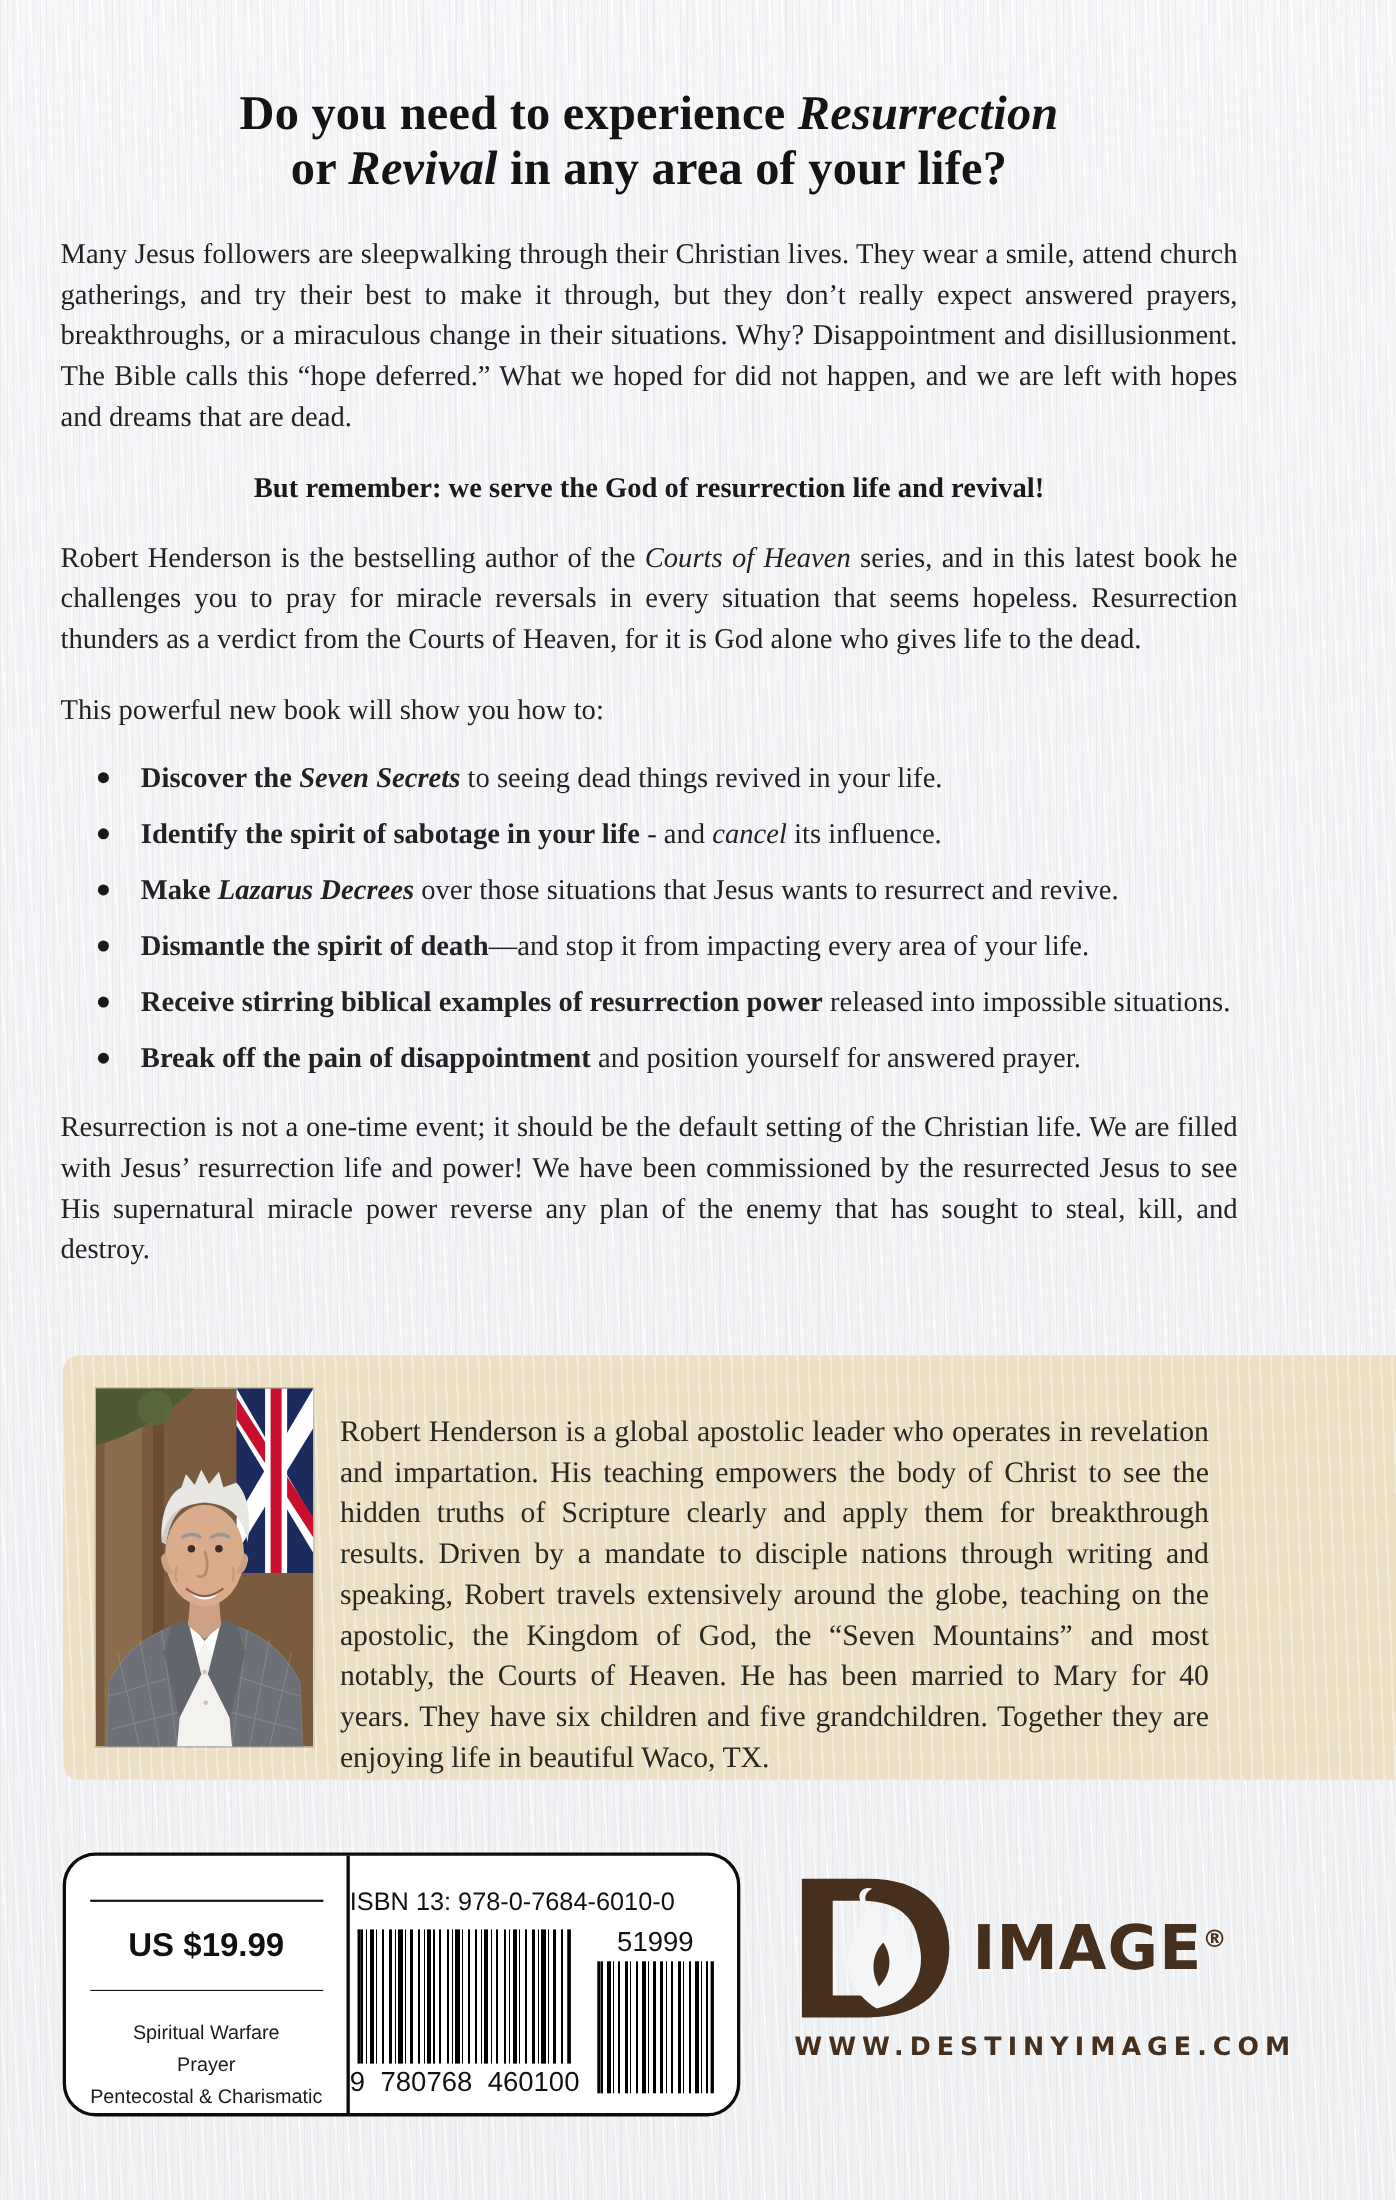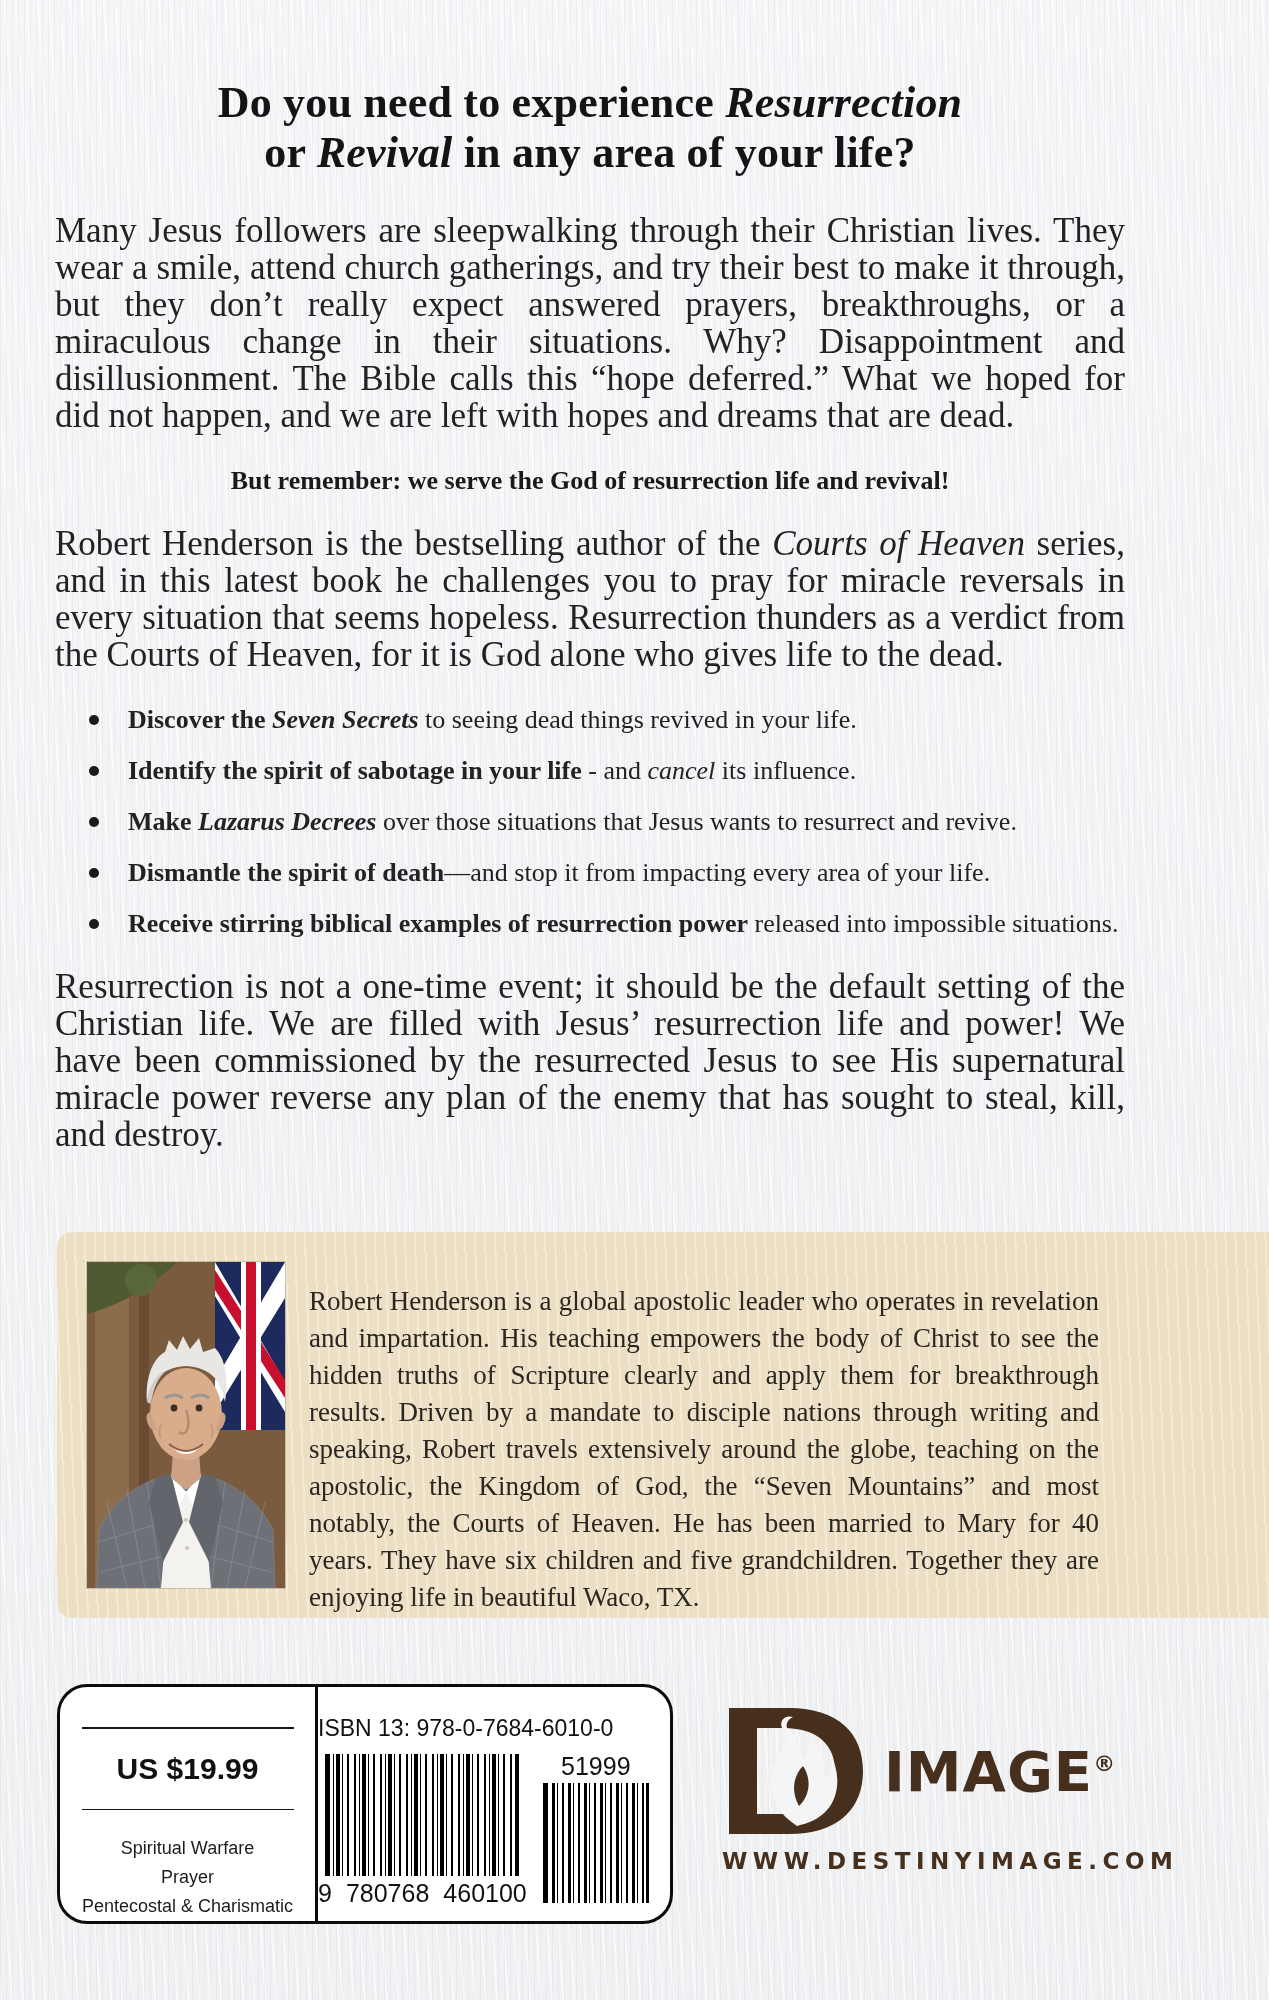--- a/index.html
+++ b/index.html
@@ -20,21 +20,21 @@
   h1.title{
     margin:0 0 34px 0;
     text-align:center;
     font-size:44px;line-height:50px;
     font-weight:bold;color:#141416;
     letter-spacing:.2px;
   }
   h1.title .it{font-style:italic;}
   p.body-par{
     margin:0 0 28px 0;
-    font-size:35px;line-height:37px;
+    font-size:26px;line-height:37px;
     text-align:justify;color:#222224;
   }
   p.emphasis{
     margin:0 0 26px 0;
     text-align:center;
     font-size:26px;line-height:37px;
     font-weight:bold;color:#1a1a1c;
   }
   p.list-intro{margin:0 0 24px 0;font-size:26px;line-height:37px;color:#222224;}
   ul.points{list-style:none;margin:0 0 26px 0;padding:0;}
@@ -124,27 +124,29 @@
   <div class="content">
 
     <h1 class="title"><span>Do you need to experience </span><span class="it">Resurrection</span><br><span>or </span><span class="it">Revival</span><span> in any area of your life?</span></h1>
 
     <p class="body-par">Many Jesus followers are sleepwalking through their Christian lives. They wear a smile, attend church gatherings, and try their best to make it through, but they don’t really expect answered prayers, breakthroughs, or a miraculous change in their situations. Why? Disappointment and disillusionment. The Bible calls this “hope deferred.” What we hoped for did not happen, and we are left with hopes and dreams that are dead.</p>
 
     <p class="emphasis">But remember: we serve the God of resurrection life and revival!</p>
 
     <p class="body-par"><span>Robert Henderson is the bestselling author of the </span><span class="it" style="font-style:italic">Courts of Heaven</span><span> series, and in this latest book he challenges you to pray for miracle reversals in every situation that seems hopeless. Resurrection thunders as a verdict from the Courts of Heaven, for it is God alone who gives life to the dead.</span></p>
 
+    <p class="list-intro">This powerful new book will show you how to:</p>
 
     <ul class="points">
       <li><span class="bullet-dot"></span><b>Discover the </b><b class="it">Seven Secrets</b><span> to seeing dead things revived in your life.</span></li>
       <li><span class="bullet-dot"></span><b>Identify the spirit of sabotage in your life</b><span> - and </span><span class="it">cancel</span><span> its influence.</span></li>
       <li><span class="bullet-dot"></span><b>Make </b><b class="it">Lazarus Decrees</b><span> over those situations that Jesus wants to resurrect and revive.</span></li>
       <li><span class="bullet-dot"></span><b>Dismantle the spirit of death</b><span>—and stop it from impacting every area of your life.</span></li>
       <li><span class="bullet-dot"></span><b>Receive stirring biblical examples of resurrection power</b><span> released into impossible situations.</span></li>
+      <li><span class="bullet-dot"></span><b>Break off the pain of disappointment</b><span> and position yourself for answered prayer.</span></li>
     </ul>
 
     <p class="body-par">Resurrection is not a one-time event; it should be the default setting of the Christian life. We are filled with Jesus’ resurrection life and power! We have been commissioned by the resurrected Jesus to see His supernatural miracle power reverse any plan of the enemy that has sought to steal, kill, and destroy.</p>
   </div>
 
   <div class="bio-box">
     <div class="author-photo">
       <svg viewBox="0 0 198 326" width="198" height="326" preserveAspectRatio="none">
         <rect x="0" y="0" width="198" height="326" fill="#7a5b3e"></rect>
         <rect x="8" y="0" width="34" height="326" fill="#937551" opacity=".7"></rect>

